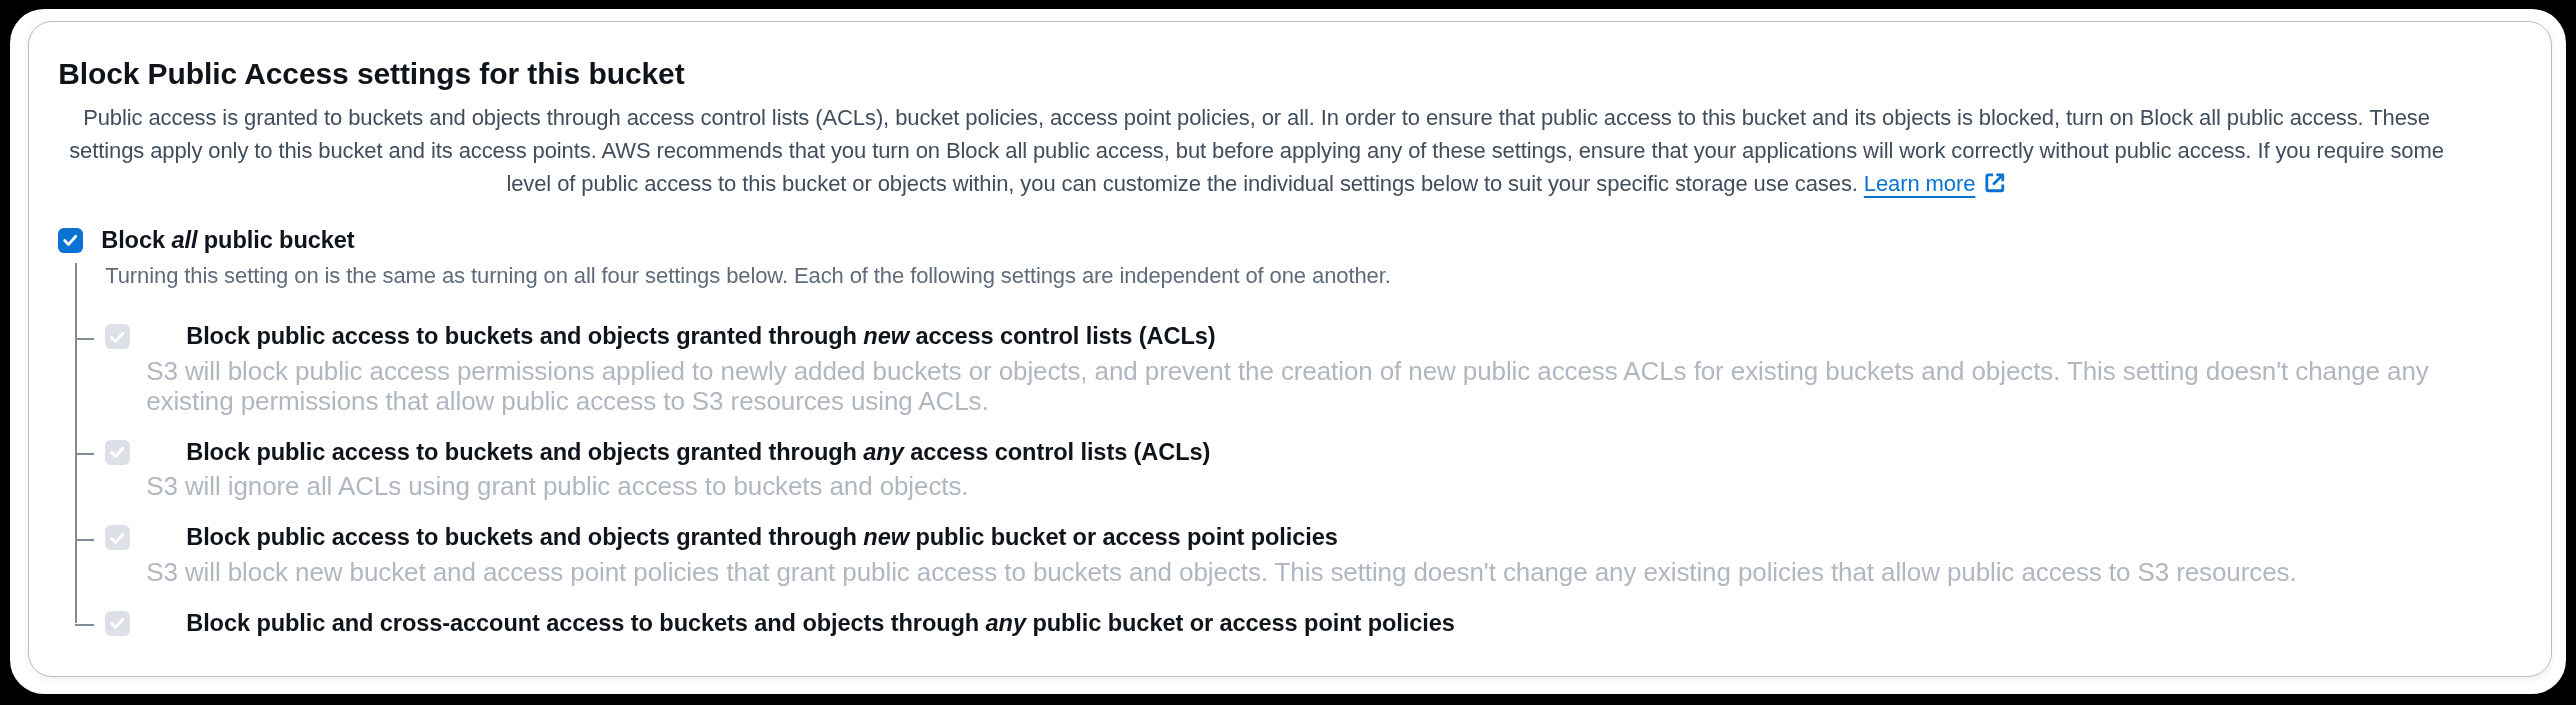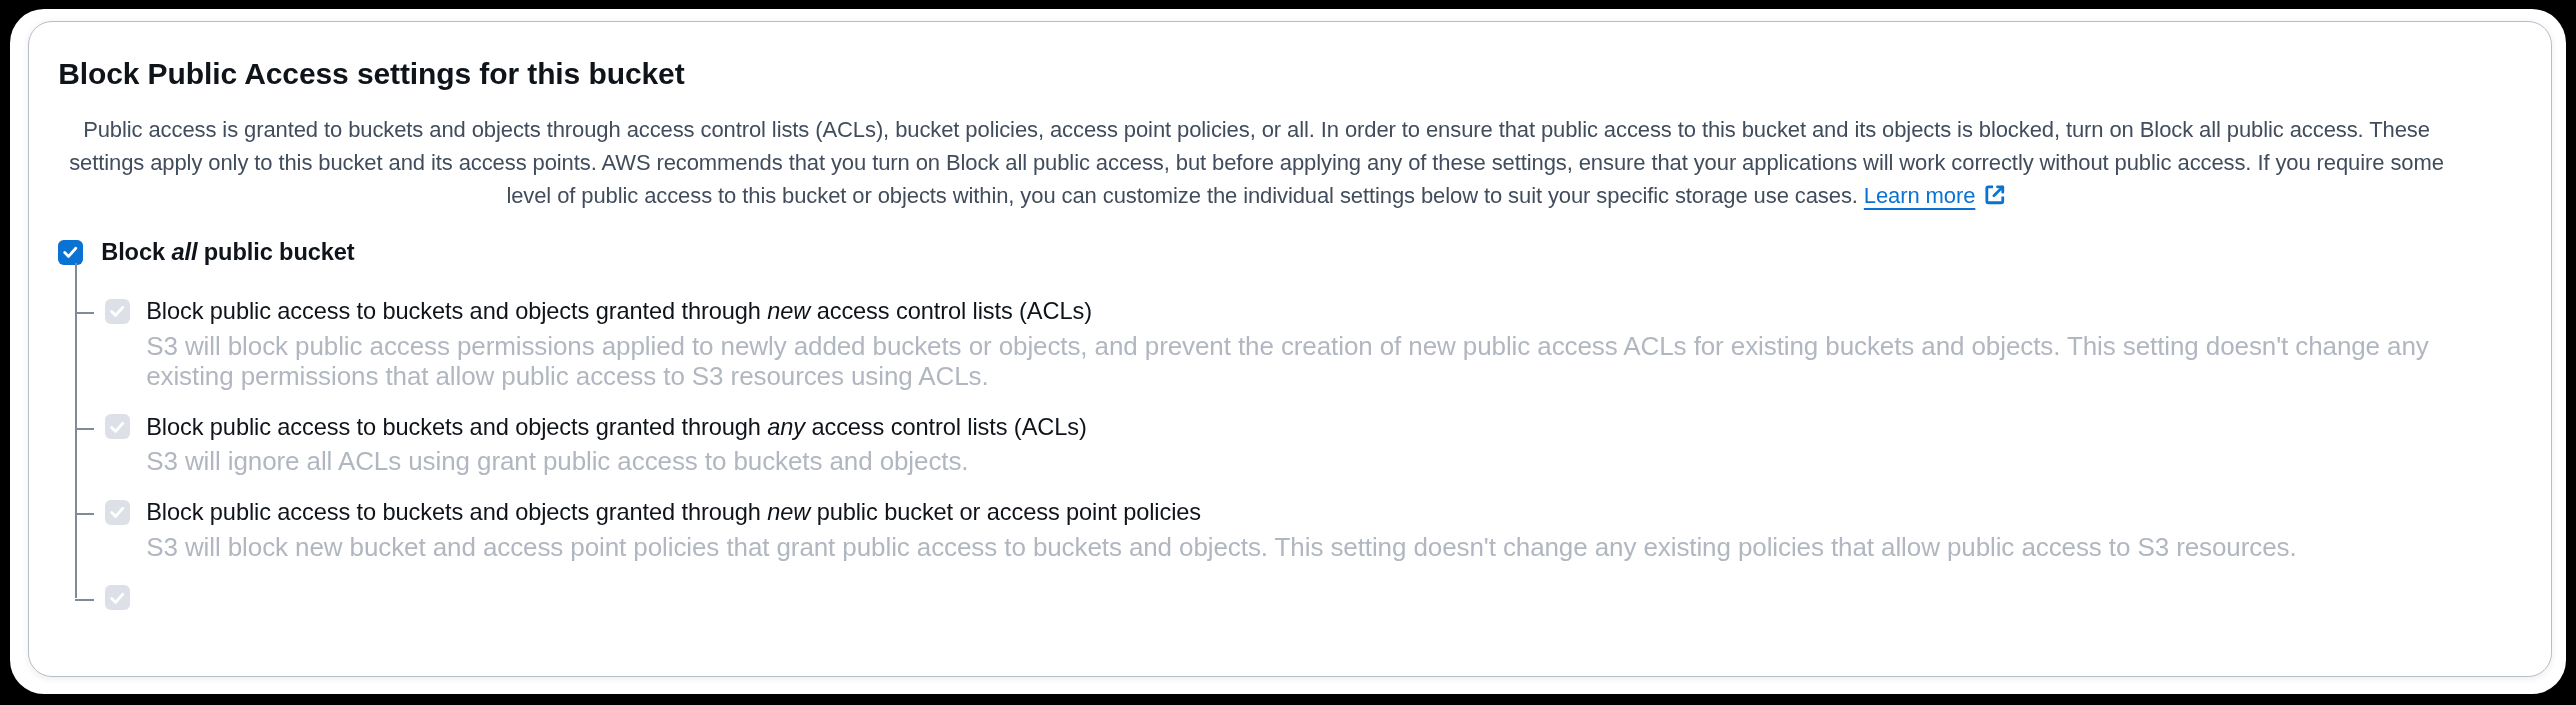--- a/index.html
+++ b/index.html
@@ -34,21 +34,21 @@
     border-radius:24px;
     padding:33px 96px 0 29px;
     overflow:hidden;
     box-shadow:0 1.3px 7.7px rgba(0,28,36,0.08);
   }
   .title{
     font-size:30px;
     line-height:1.25;
     font-weight:700;
     color:var(--text-strong);
-    margin-bottom:21px;
+    margin-bottom:9px;
   }
   .desc{
     font-size:22px;
     line-height:33px;
     color:var(--text-body);
     text-align:center;
   }
   .learn-more{
     color:var(--link);
     text-decoration:underline;
@@ -127,23 +127,24 @@
     width:19px;height:1.9px;
     background:var(--connector);
   }
   .sub .cb{
     position:absolute;
     left:47px;
     top:calc(var(--pt) + 1.9px);
   }
   .sub-label{
     font-size:23.6px;
-    font-weight:400;
+    font-weight:700;
     line-height:29px;
     color:var(--text-strong);
+    margin-left:40px;
   }
   .sub-desc{
     margin-top:4.5px;
     font-size:26px;
     line-height:30px;
     color:var(--text-muted);
   }
 </style>
 </head>
 <body>
@@ -164,20 +165,21 @@
 
     <div class="main-row">
       <span class="cb cb-on" role="checkbox" aria-checked="true">
         <svg viewBox="0 0 24 24" fill="none" stroke="#ffffff" stroke-width="3.6" stroke-linecap="round" stroke-linejoin="round">
             <path d="M4.8 12.4 9.8 17.4 19.2 6.8"></path>
           </svg>
       </span>
       <label class="main-label"><span>Block </span><span class="it">all</span><span> public bucket</span></label>
     </div>
 
+    <div class="caption">Turning this setting on is the same as turning on all four settings below. Each of the following settings are independent of one another.</div>
 
     <div class="sub first">
       <span class="cb cb-off" role="checkbox" aria-checked="true" aria-disabled="true">
         <svg viewBox="0 0 24 24" fill="none" stroke="#ffffff" stroke-width="3.6" stroke-linecap="round" stroke-linejoin="round">
             <path d="M4.8 12.4 9.8 17.4 19.2 6.8"></path>
           </svg>
       </span>
       <div class="sub-label"><span>Block public access to buckets and objects granted through </span><span class="it">new</span><span> access control lists (ACLs)</span></div>
       <div class="sub-desc">S3 will block public access permissions applied to newly added buckets or objects, and prevent the creation of new public access ACLs for existing buckets and objects. This setting doesn't change any existing permissions that allow public access to S3 resources using ACLs.</div>
     </div>
@@ -201,17 +203,18 @@
       <div class="sub-label"><span>Block public access to buckets and objects granted through </span><span class="it">new</span><span> public bucket or access point policies</span></div>
       <div class="sub-desc">S3 will block new bucket and access point policies that grant public access to buckets and objects. This setting doesn't change any existing policies that allow public access to S3 resources.</div>
     </div>
 
     <div class="sub last">
       <span class="cb cb-off" role="checkbox" aria-checked="true" aria-disabled="true">
         <svg viewBox="0 0 24 24" fill="none" stroke="#ffffff" stroke-width="3.6" stroke-linecap="round" stroke-linejoin="round">
             <path d="M4.8 12.4 9.8 17.4 19.2 6.8"></path>
           </svg>
       </span>
+      <div class="sub-label"><span>Block public and cross-account access to buckets and objects through </span><span class="it">any</span><span> public bucket or access point policies</span></div>
     </div>
 
   </section>
 </div>
 
 
 </body></html>

